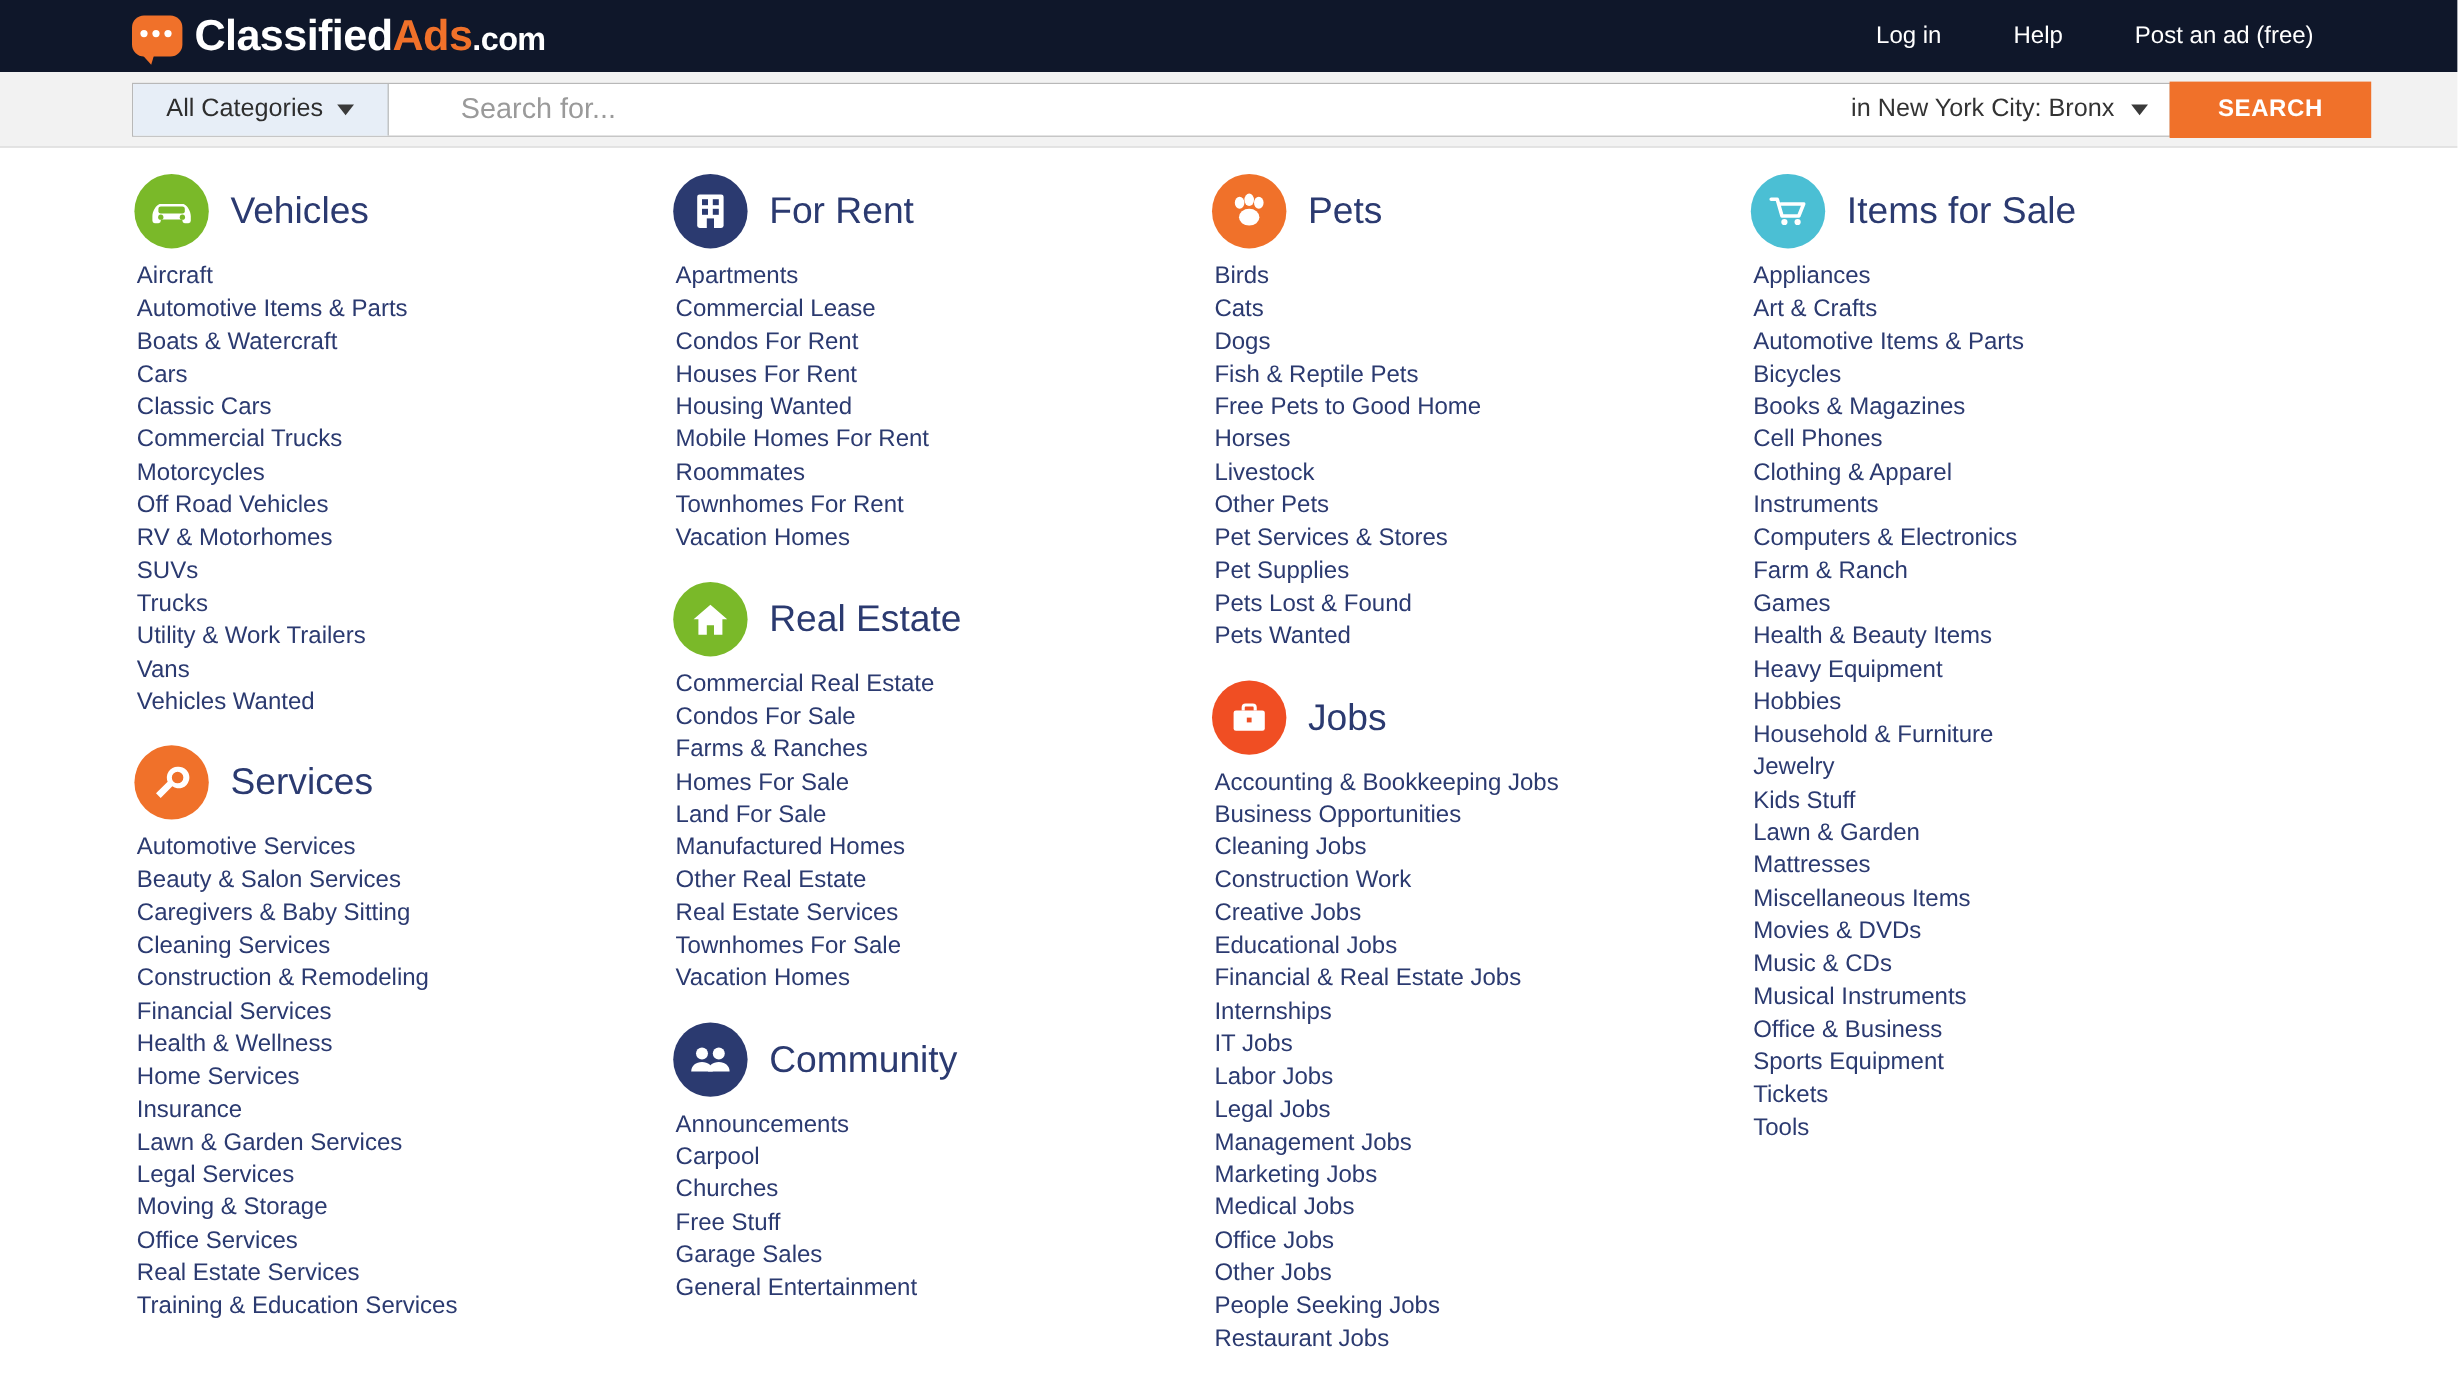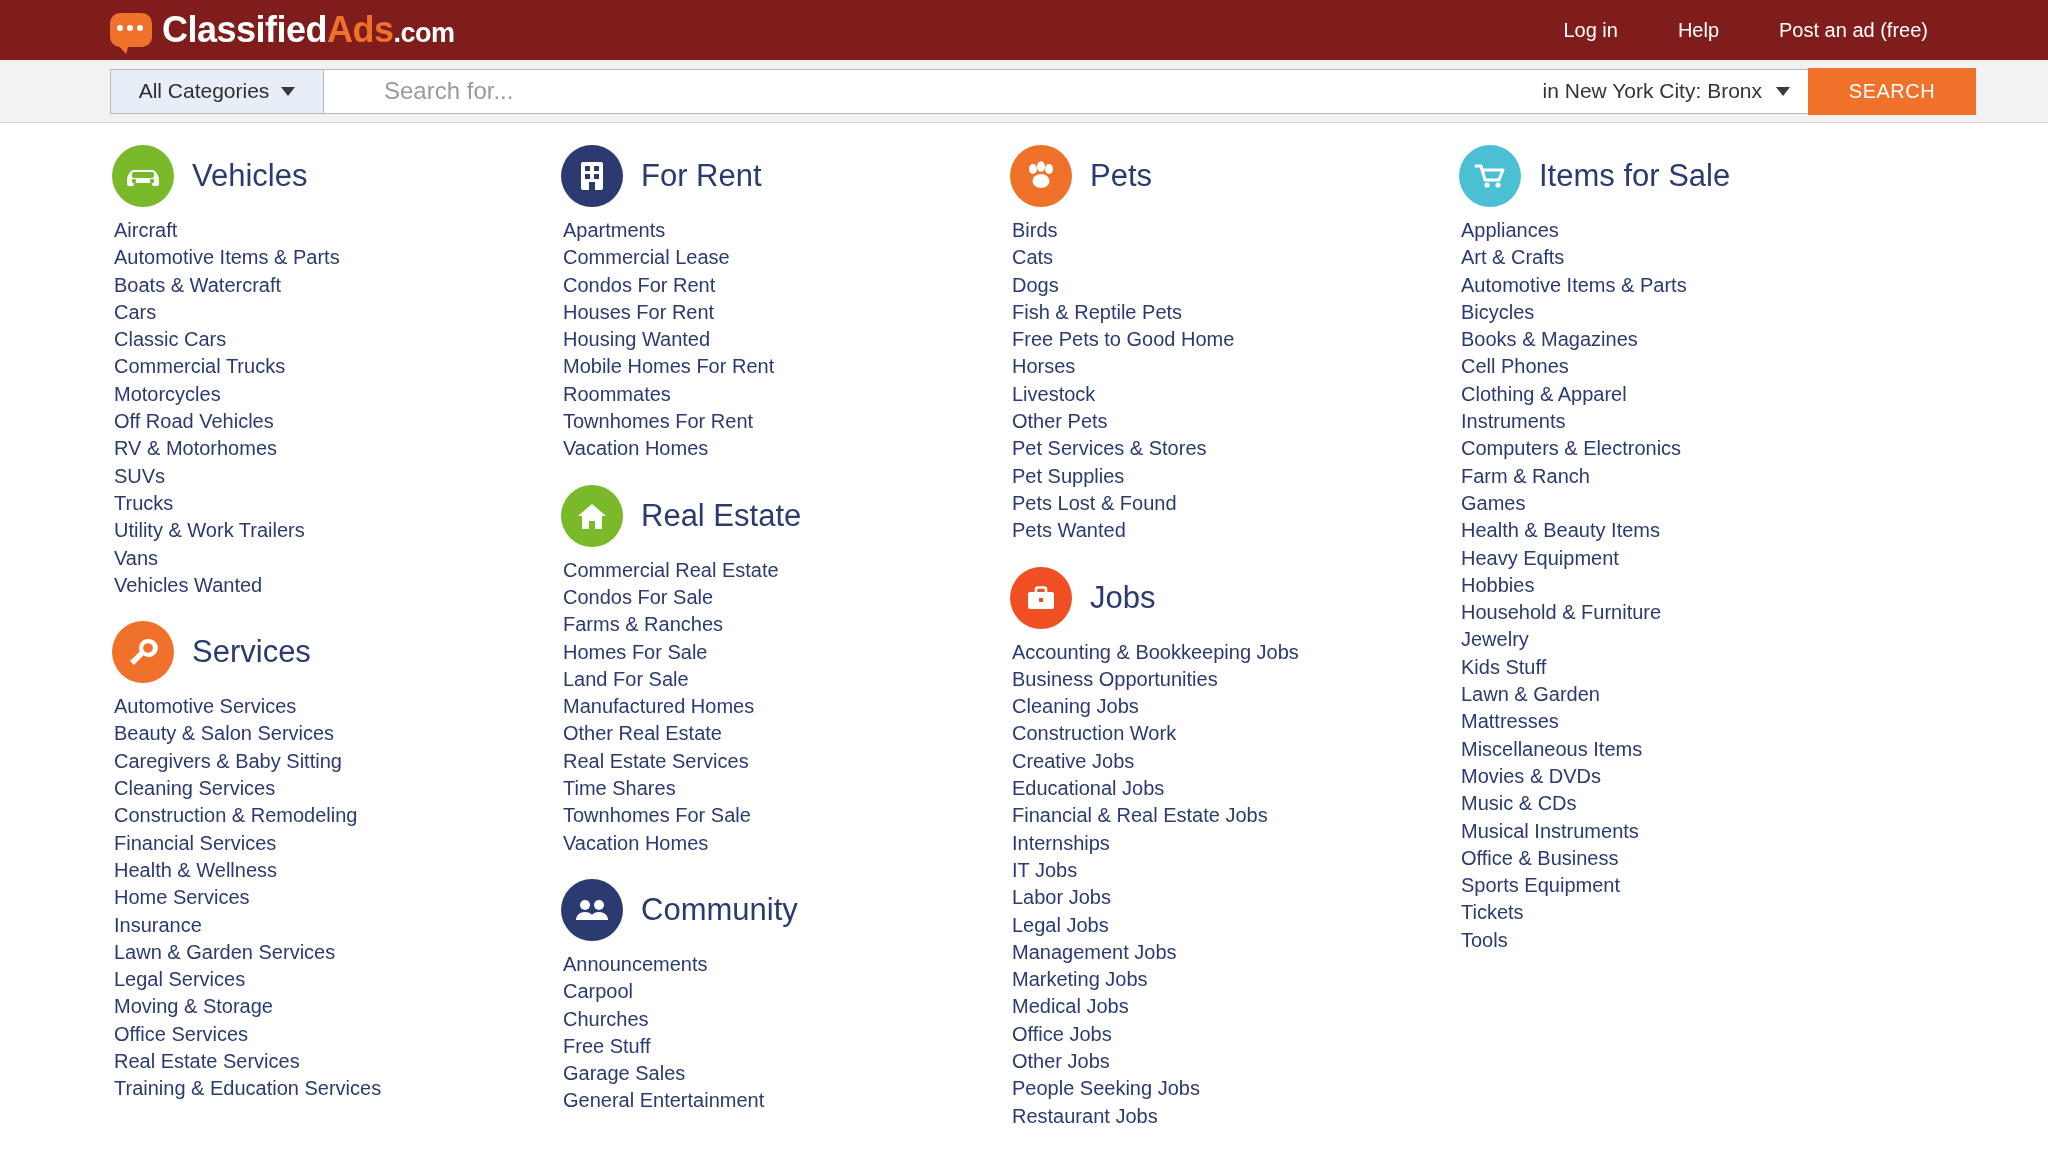--- a/index.html
+++ b/index.html
@@ -7,21 +7,21 @@
     margin: 0; padding: 0;
     width: 2048px; height: 1152px;
     background: #ffffff;
     font-family: "Liberation Sans", sans-serif;
     overflow: hidden;
   }
 
   
   #topbar {
     height: 60px;
-    background: #7f1d1d;
+    background: #0f172a;
     display: flex;
     align-items: center;
     padding: 0 40px 0 110px;
     position: relative;
   }
   #logo-wrap { display: flex; align-items: center; gap: 10px; }
   .logo-bubble {
     width: 42px; height: 34px;
     background: #f0712a;
     border-radius: 10px;
@@ -111,21 +111,21 @@
     font-size: 21px;
     color: #333;
     padding: 0 18px 0 10px;
     cursor: pointer;
     white-space: nowrap;
   }
   #search-button {
     background: #f0712a;
     color: #ffffff;
     font-size: 20px;
-    font-weight: normal;
+    font-weight: bold;
     letter-spacing: .5px;
     border: 0;
     width: 168px;
     height: 47px;
     cursor: pointer;
     margin-left: -1px;
   }
 
   
   #columns {
@@ -306,21 +306,20 @@
       </div>
       <ul class="cat-list">
         <li>Commercial Real Estate</li>
         <li>Condos For Sale</li>
         <li>Farms &amp; Ranches</li>
         <li>Homes For Sale</li>
         <li>Land For Sale</li>
         <li>Manufactured Homes</li>
         <li>Other Real Estate</li>
         <li>Real Estate Services</li>
-        <li>Time Shares</li>
         <li>Townhomes For Sale</li>
         <li>Vacation Homes</li>
       </ul>
     </div>
 
     <div class="cat-block">
       <div class="cat-head">
         <div class="cat-icon" style="background:#2b3a70">
           <svg width="36" height="26" viewBox="0 0 36 26">
               <circle cx="11" cy="8" r="5" fill="#fff"></circle>

